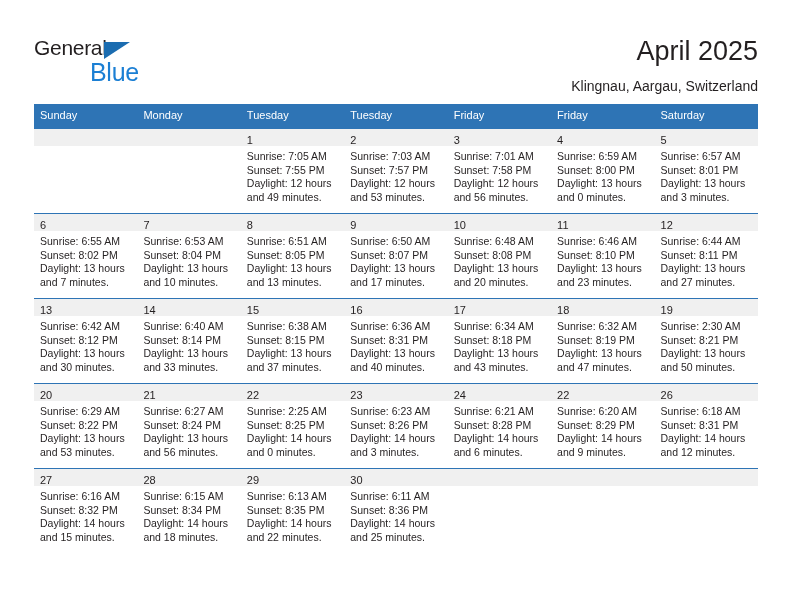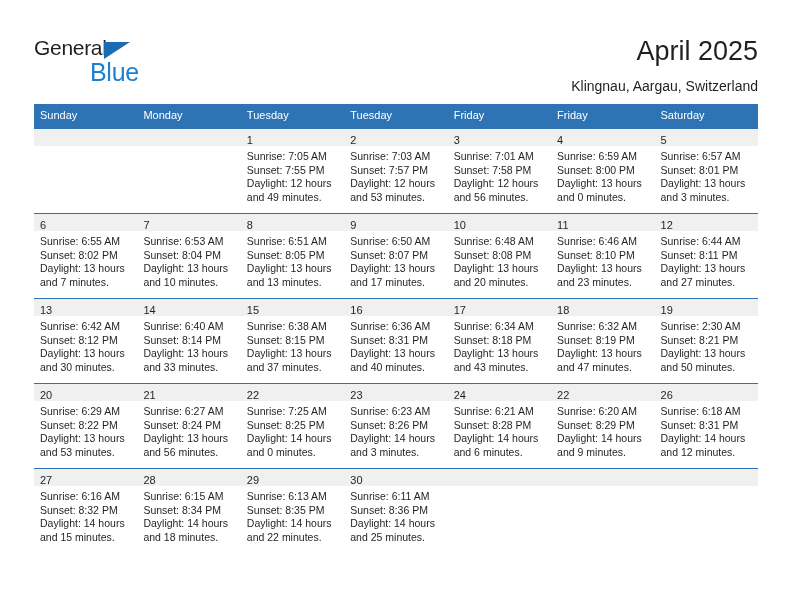--- a/index.html
+++ b/index.html
@@ -429,21 +429,21 @@
                 <div class="line">Sunset: 8:24 PM</div>
                 <div class="line">Daylight: 13 hours</div>
                 <div class="line">and 56 minutes.</div>
               </div>
             </div>
           </td>
           <td>
             <div class="cell">
               <div class="daynum-strip"><span class="daynum">22</span></div>
               <div class="cell-body">
-                <div class="line">Sunrise: 7:25 AM</div>
+                <div class="line">Sunrise: 2:25 AM</div>
                 <div class="line">Sunset: 8:25 PM</div>
                 <div class="line">Daylight: 14 hours</div>
                 <div class="line">and 0 minutes.</div>
               </div>
             </div>
           </td>
           <td>
             <div class="cell">
               <div class="daynum-strip"><span class="daynum">23</span></div>
               <div class="cell-body">

